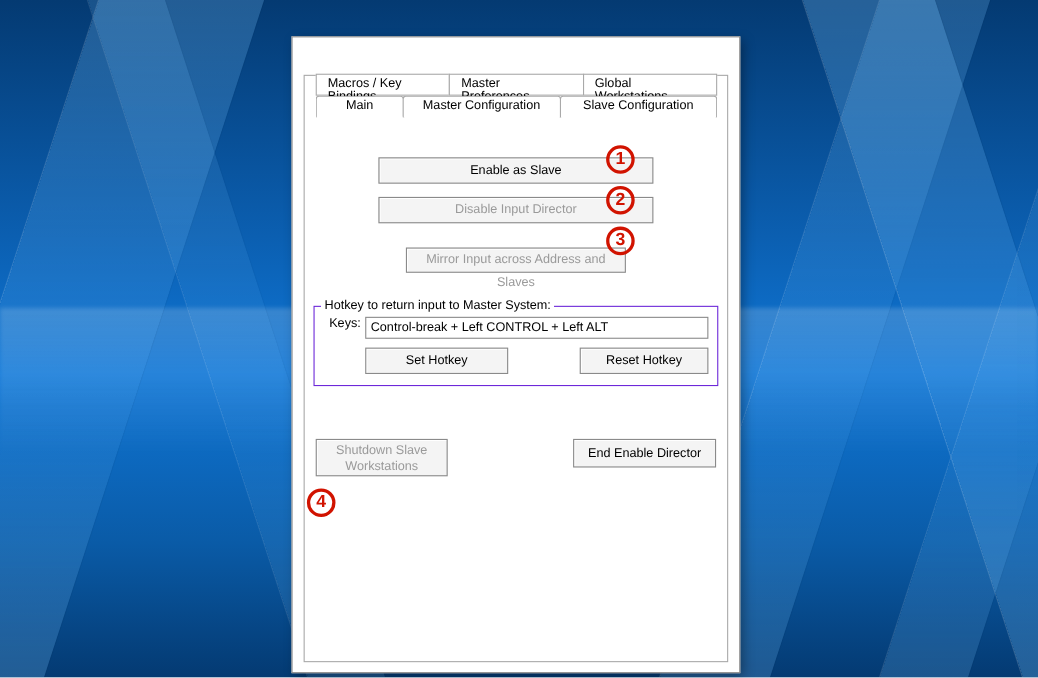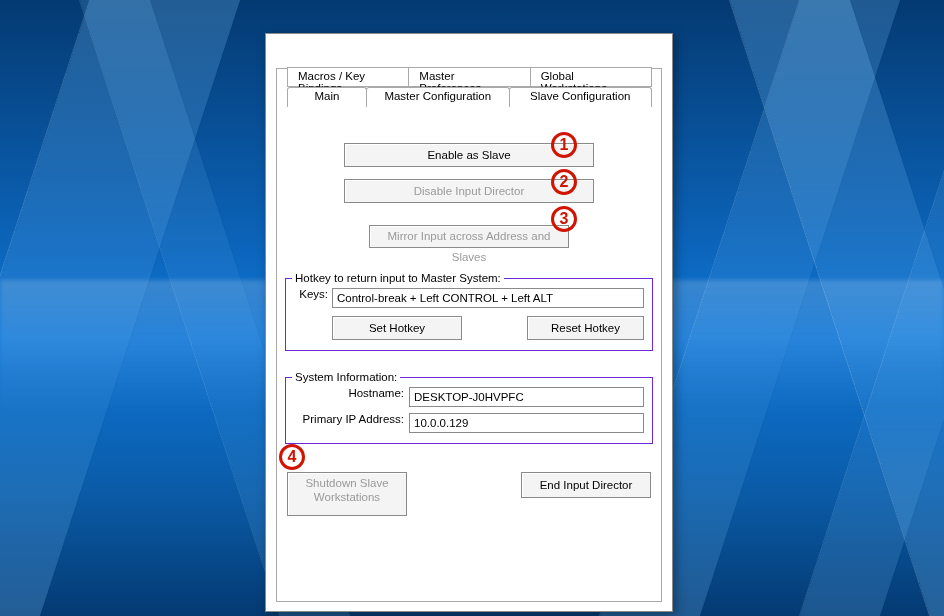--- a/index.html
+++ b/index.html
@@ -245,44 +245,31 @@
                 <span style="width:38px"></span>
                 <div class="wbtn" style="width:130px"><span>Set Hotkey</span></div>
                 <span style="flex:1"></span>
                 <div class="wbtn" style="width:117px"><span>Reset Hotkey</span></div>
               </div>
             </div>
           </fieldset>
 
           <div style="height:20px"></div>
 
-          <fieldset class="group" style="margin-left:-2px; margin-right:-2px;">
-            <legend>System Information:</legend>
-            <div style="padding:4px 8px 10px 8px;">
-              <div class="row">
-                <span class="lbl" style="width:110px">Hostname:</span>
-                <input class="txt" style="flex: 1 1 0%; margin-left: 5px;" readonly="" value="DESKTOP-J0HVPFC">
-              </div>
-              <div class="row" style="margin-top:6px">
-                <span class="lbl" style="width:110px">Primary IP Address:</span>
-                <input class="txt" style="flex: 1 1 0%; margin-left: 5px;" readonly="" value="10.0.0.129">
-              </div>
-            </div>
-          </fieldset>
 
           <div style="height:16px"></div>
 
 
           <div style="height:12px"></div>
 
           <div class="row">
-            <div class="wbtn disabled" style="width:120px; height:44px; line-height:14px; padding-top:3px; white-space:pre-line;"><span>Shutdown Slave
+            <div class="wbtn disabled" style="width:120px; height:34px; line-height:14px; padding-top:3px; white-space:pre-line;"><span>Shutdown Slave
 Workstations</span></div>
             <span style="flex:1"></span>
-            <div class="wbtn" style="width:130px; height:26px; line-height:24px;"><span>End Input Director</span></div>
+            <div class="wbtn" style="width:130px; height:26px; line-height:24px;"><span>End Enable Director</span></div>
           </div>
 
         </div>
       </div>
     </div>
 
     <div class="anno" style="left:285px; top:98px">
         <span>1</span>
       </div>
     <div class="anno" style="left:285px; top:135px">

